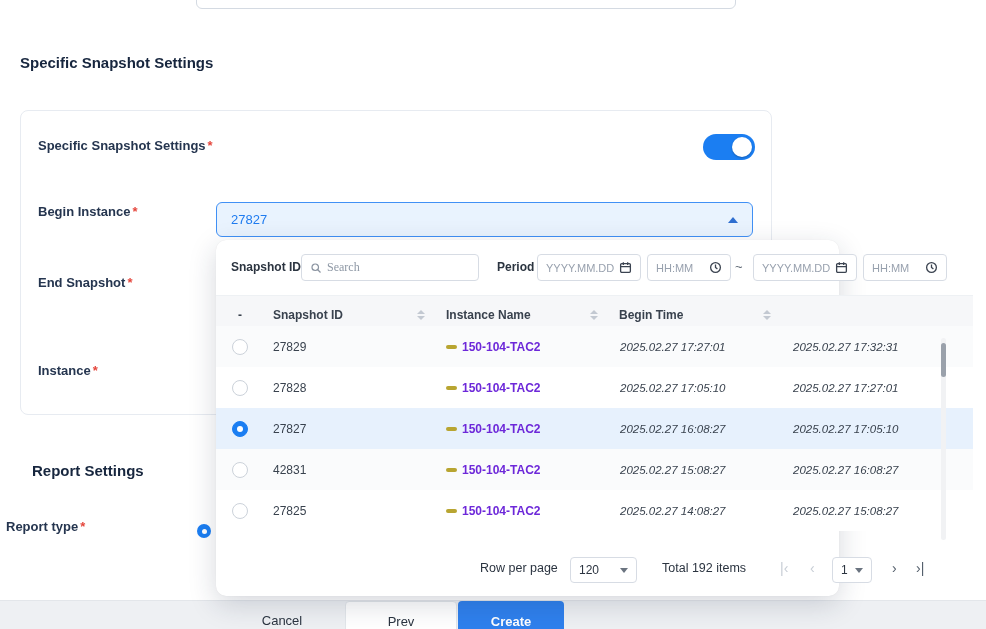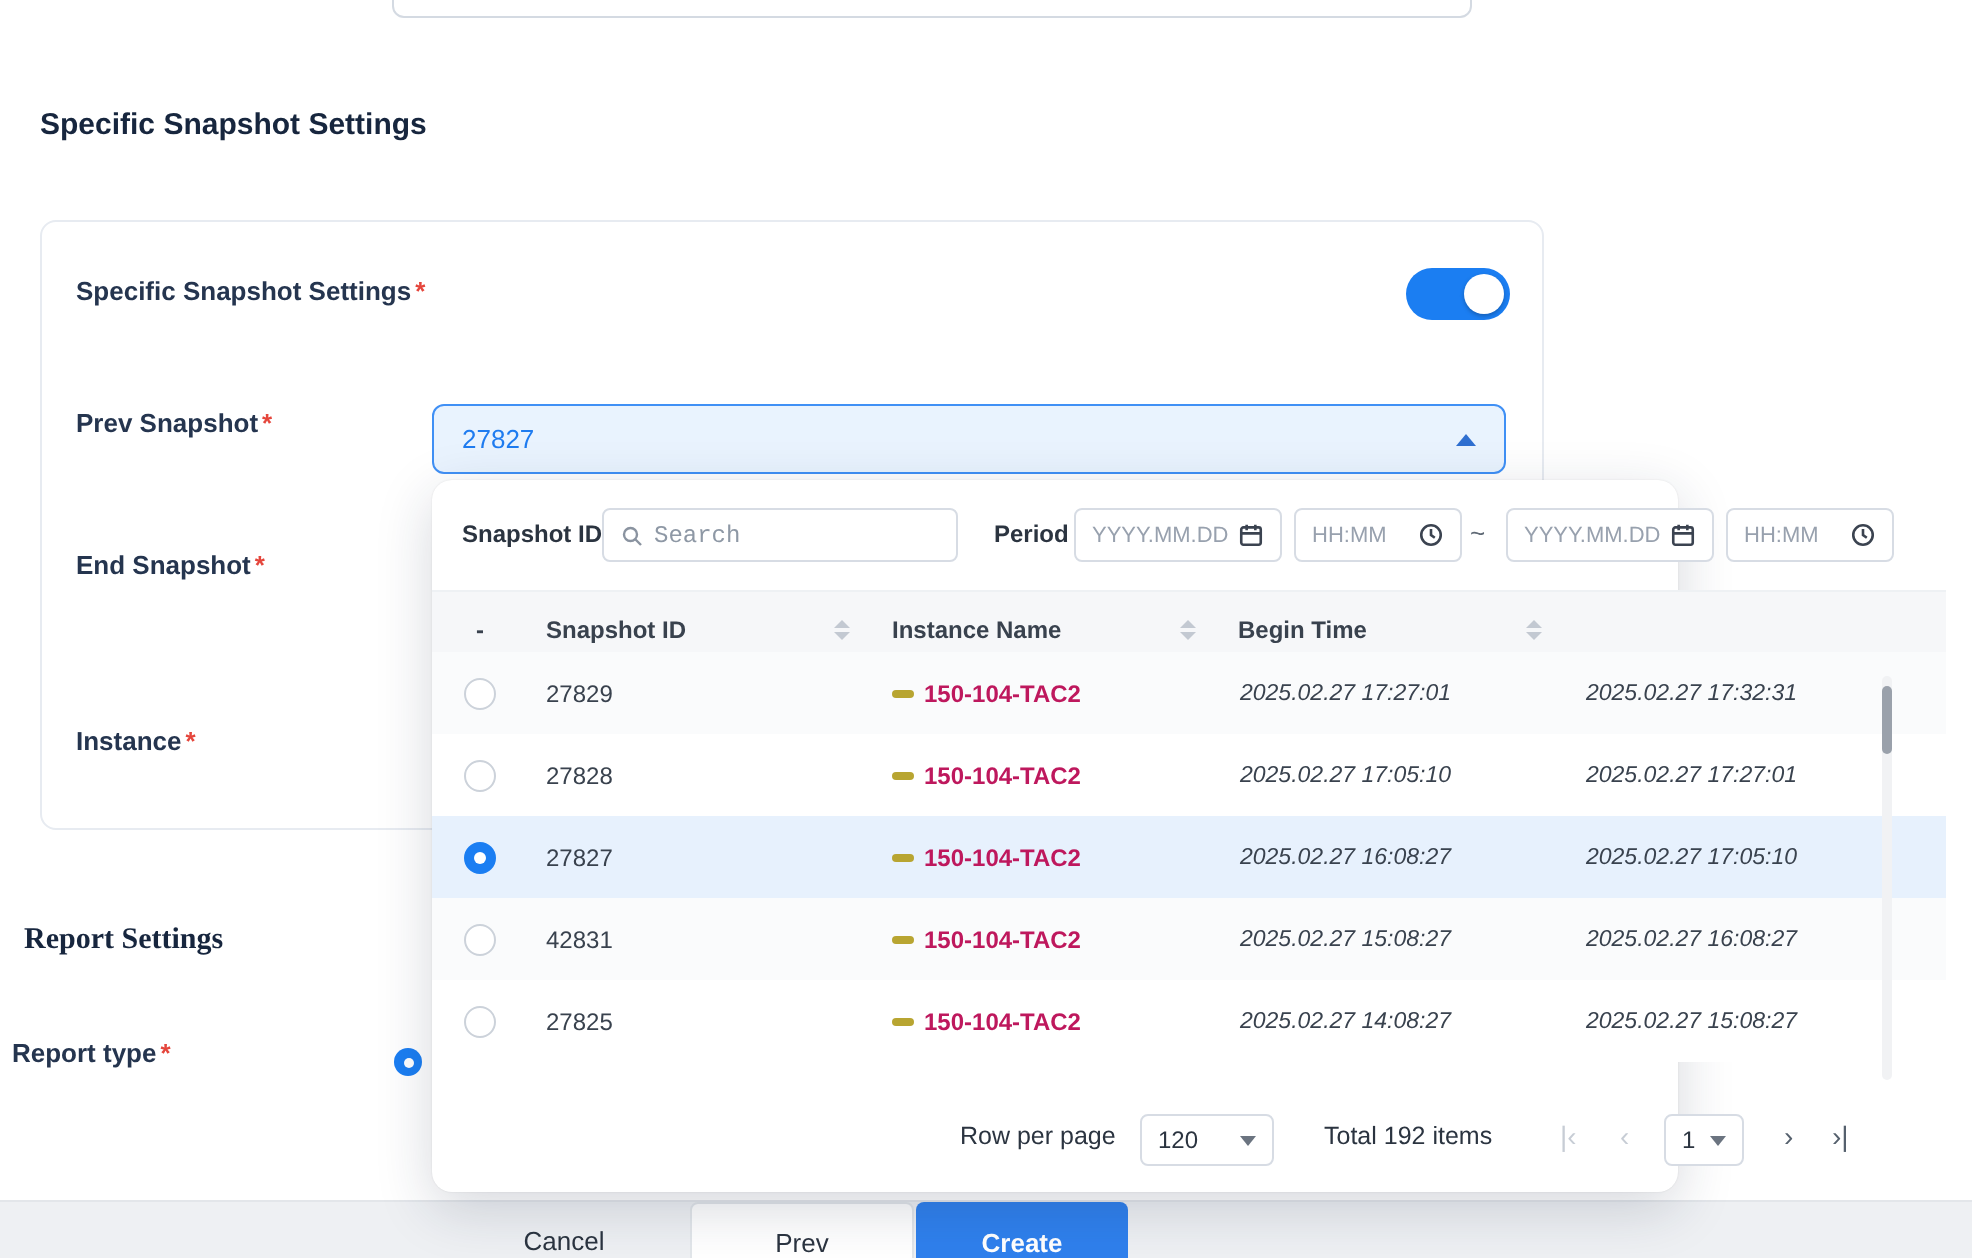--- a/index.html
+++ b/index.html
@@ -58,21 +58,21 @@
     box-shadow:0 8px 28px rgba(25,39,64,.18), 0 0 1px rgba(0,0,0,.1);
   }
   .flt-label { font-size:12px; font-weight:600; color:#2b3440; }
   .inbox {
     border:1px solid #d7dce4; border-radius:4px; background:#fff;
     display:flex; align-items:center; font-size:11px; color:#98a1ae;
   }
   .search-box { left:85px; top:14px; width:178px; height:27px; padding:0 8px; gap:5px; }
   .search-box input {
     border:none; outline:none; width:100%; font-size:12px; color:#1d4ed8;
-    font-family:Liberation Mono, monospace; background:transparent;
+    font-family:Liberation Serif, serif; background:transparent;
   }
   .search-box input::placeholder { color:#8e98a5; }
   .dt-box { height:27px; padding:0 8px; justify-content:space-between; }
   .tilde { font-size:13px; color:#5f6975; }
 
   
   .grid-row { display:grid; grid-template-columns:48px 173px 173px 173px 190px; align-items:center; }
   .thead {
     left:0; top:55px; width:757px; height:40px; background:#f6f7f9;
     border-top:1px solid #eef1f4; border-bottom:1px solid #eef1f4;
@@ -95,21 +95,21 @@
   .c-time { padding-left:10px; font-size:11.5px;font-style:italic; }
   .radio {
     width:16px; height:16px; border-radius:50%; background:#fff;
     border:1.5px solid #ccd2da; display:inline-block; cursor:pointer; position:relative;
   }
   .radio.checked { background:#1b7ef2; border:1.5px solid #1b7ef2; }
   .radio.checked::after {
     content:""; position:absolute; left:50%; top:50%; width:6px; height:6px;
     margin:-3px 0 0 -3px; border-radius:50%; background:#fff;
   }
-  .inst { display:flex; align-items:center; gap:5px; padding-left:9px; font-weight:700; color:#be185d; }
+  .inst { display:flex; align-items:center; gap:5px; padding-left:9px; font-weight:700; color:#6d28d9; }
   .inst-icon { width:11px; height:4px; border-radius:2px; background:#b8a531; display:inline-block; }
 
   
   .sb-track { left:725px; top:98px; width:5px; height:202px; background:#f1f2f4; border-radius:3px; }
   .sb-thumb { left:725px; top:103px; width:5px; height:34px; background:#9aa1ab; border-radius:3px; }
 
   
   .pfoot-label { font-size:12.5px; color:#2b3440; }
   .mini-select {
     border:1px solid #d7dce4; border-radius:4px; height:26px;
@@ -153,36 +153,36 @@
 <div class="abs card"></div>
 
 <div class="abs field-label" style="left:38px; top:138px;">
   <span>Specific Snapshot Settings</span><span class="req">*</span>
 </div>
 <div class="abs toggle">
   <span class="knob"></span>
 </div>
 
 <div class="abs field-label" style="left:38px; top:204px;">
-  <span>Prev Snapshot</span><span class="req">*</span>
+  <span>Begin Instance</span><span class="req">*</span>
 </div>
 <div class="abs snap-select">
   <span class="val">27827</span>
   <span class="caret-up"></span>
 </div>
 
 <div class="abs field-label" style="left:38px; top:275px;">
   <span>End Snapshot</span><span class="req">*</span>
 </div>
 
 <div class="abs field-label" style="left:38px; top:363px;">
   <span>Instance</span><span class="req">*</span>
 </div>
 
-<div class="abs section-title" style="left:12px; top:462px;font-family:Liberation Serif, serif;">Report Settings</div>
+<div class="abs section-title" style="left:32px; top:462px;">Report Settings</div>
 <div class="abs field-label" style="left:6px; top:519px;">
   <span>Report type</span><span class="req">*</span>
 </div>
 <div class="abs rt-radio"></div>
 
 <div class="abs popup">
 
   <div class="abs flt-label" style="left:15px; top:20px;">Snapshot ID</div>
 
   <div class="abs inbox search-box">

